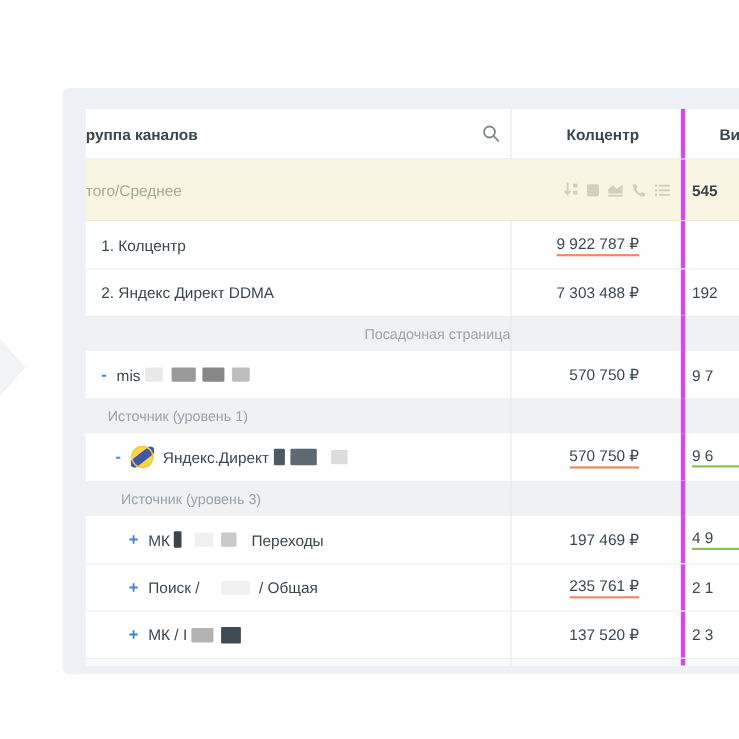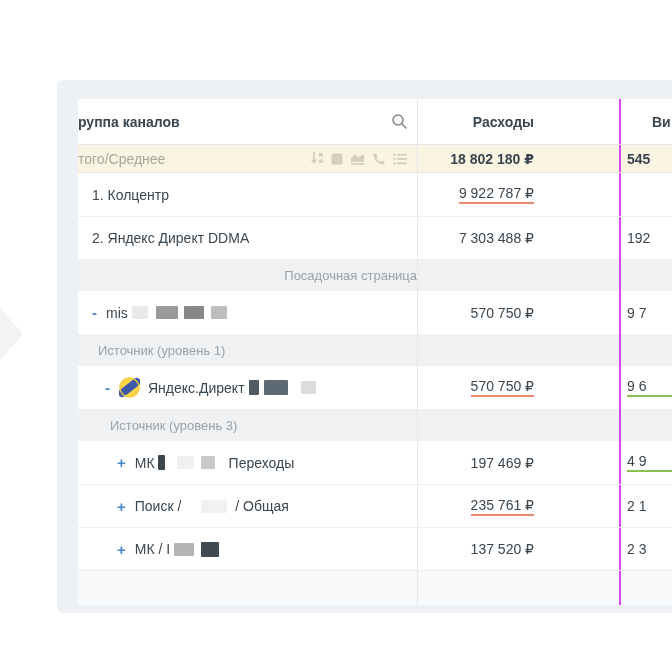--- a/index.html
+++ b/index.html
@@ -24,29 +24,29 @@
     font-size:14px;color:#3a4650;
   }
   .row{display:flex;align-items:stretch;flex:0 0 auto;box-sizing:border-box;}
   .c-name{flex:1 1 auto;display:flex;align-items:center;overflow:hidden;white-space:nowrap;}
   .c-spend{
     flex:0 0 155px;display:flex;align-items:center;justify-content:flex-end;
     padding-right:38px;box-sizing:border-box;border-left:1px solid #e6e7e9;overflow:hidden;
   }
   .c-visits{
     flex:0 0 53px;display:flex;align-items:center;
-    padding-left:6px;box-sizing:border-box;border-left:2px solid #d946ef;overflow:hidden;white-space:nowrap;margin-left:47px;
+    padding-left:6px;box-sizing:border-box;border-left:4px solid #d946ef;overflow:hidden;white-space:nowrap;
   }
   .c-visits.vp{align-items:center;}
   
   .row.head{height:46px;font-weight:bold;border-bottom:1px solid #e3e5e7;}
   .row.head .c-visits{padding-left:31px;}
   .search{margin-left:auto;margin-right:9px;flex:0 0 auto;cursor:pointer;display:flex;}
   
-  .row.total{height:28px;background:#f9f5e2;border-bottom:1px solid #ebe7d6;}
+  .row.total{height:56px;background:#f9f5e2;border-bottom:1px solid #ebe7d6;}
   .row.total .c-name{color:#a5a79c;}
   .row.total .c-spend,.row.total .c-visits{font-weight:bold;color:#39444d;}
   .icon-strip{display:flex;align-items:center;gap:7px;margin-left:auto;margin-right:10px;}
   .icon-strip svg{display:block;cursor:pointer;}
   
   .row.data{height:43px;}
   .row.data.bt{border-top:1px solid #eeeeef;}
   .row.grp{height:32px;background:#eff1f3;color:#9aa3aa;font-size:13px;}
   .row.grp .c-name{overflow:hidden;}
   .p14 .c-name{padding-left:14px;}
@@ -83,21 +83,21 @@
     <div class="c-name">
       <span>руппа каналов</span>
       <span class="search">
         <svg width="17" height="17" viewBox="0 0 17 17">
           <circle cx="7" cy="7" r="5" fill="none" stroke="#81888e" stroke-width="1.6"></circle>
           <line x1="10.8" y1="10.8" x2="15" y2="15" stroke="#81888e" stroke-width="1.6" stroke-linecap="round"></line>
         </svg>
       </span>
     </div>
     <div class="c-spend">
-      <span>Расходы</span>
+      <span>Колцентр</span>
     </div>
     <div class="c-visits">
       <span>Ви</span>
     </div>
   </div>
 
   <div class="row total">
     <div class="c-name">
       <span>того/Среднее</span>
       <span class="icon-strip">
@@ -119,23 +119,20 @@
         <svg width="14" height="12" viewBox="0 0 14 12">
           <circle cx="1.4" cy="1.8" r="1.2" fill="#d5cfbd"></circle>
             <rect x="4" y="0.9" width="10" height="1.8" fill="#d5cfbd"></rect>
           <circle cx="1.4" cy="6" r="1.2" fill="#d5cfbd"></circle>
             <rect x="4" y="5.1" width="10" height="1.8" fill="#d5cfbd"></rect>
           <circle cx="1.4" cy="10.2" r="1.2" fill="#d5cfbd"></circle>
             <rect x="4" y="9.3" width="10" height="1.8" fill="#d5cfbd"></rect>
         </svg>
       </span>
     </div>
-    <div class="c-spend">
-      <span>18 802 180 ₽</span>
-    </div>
     <div class="c-visits">
       <span>545</span>
     </div>
   </div>
 
   <div class="row data p14">
     <div class="c-name">
         <span>1. Колцентр</span>
       </div>
     <div class="c-spend">

